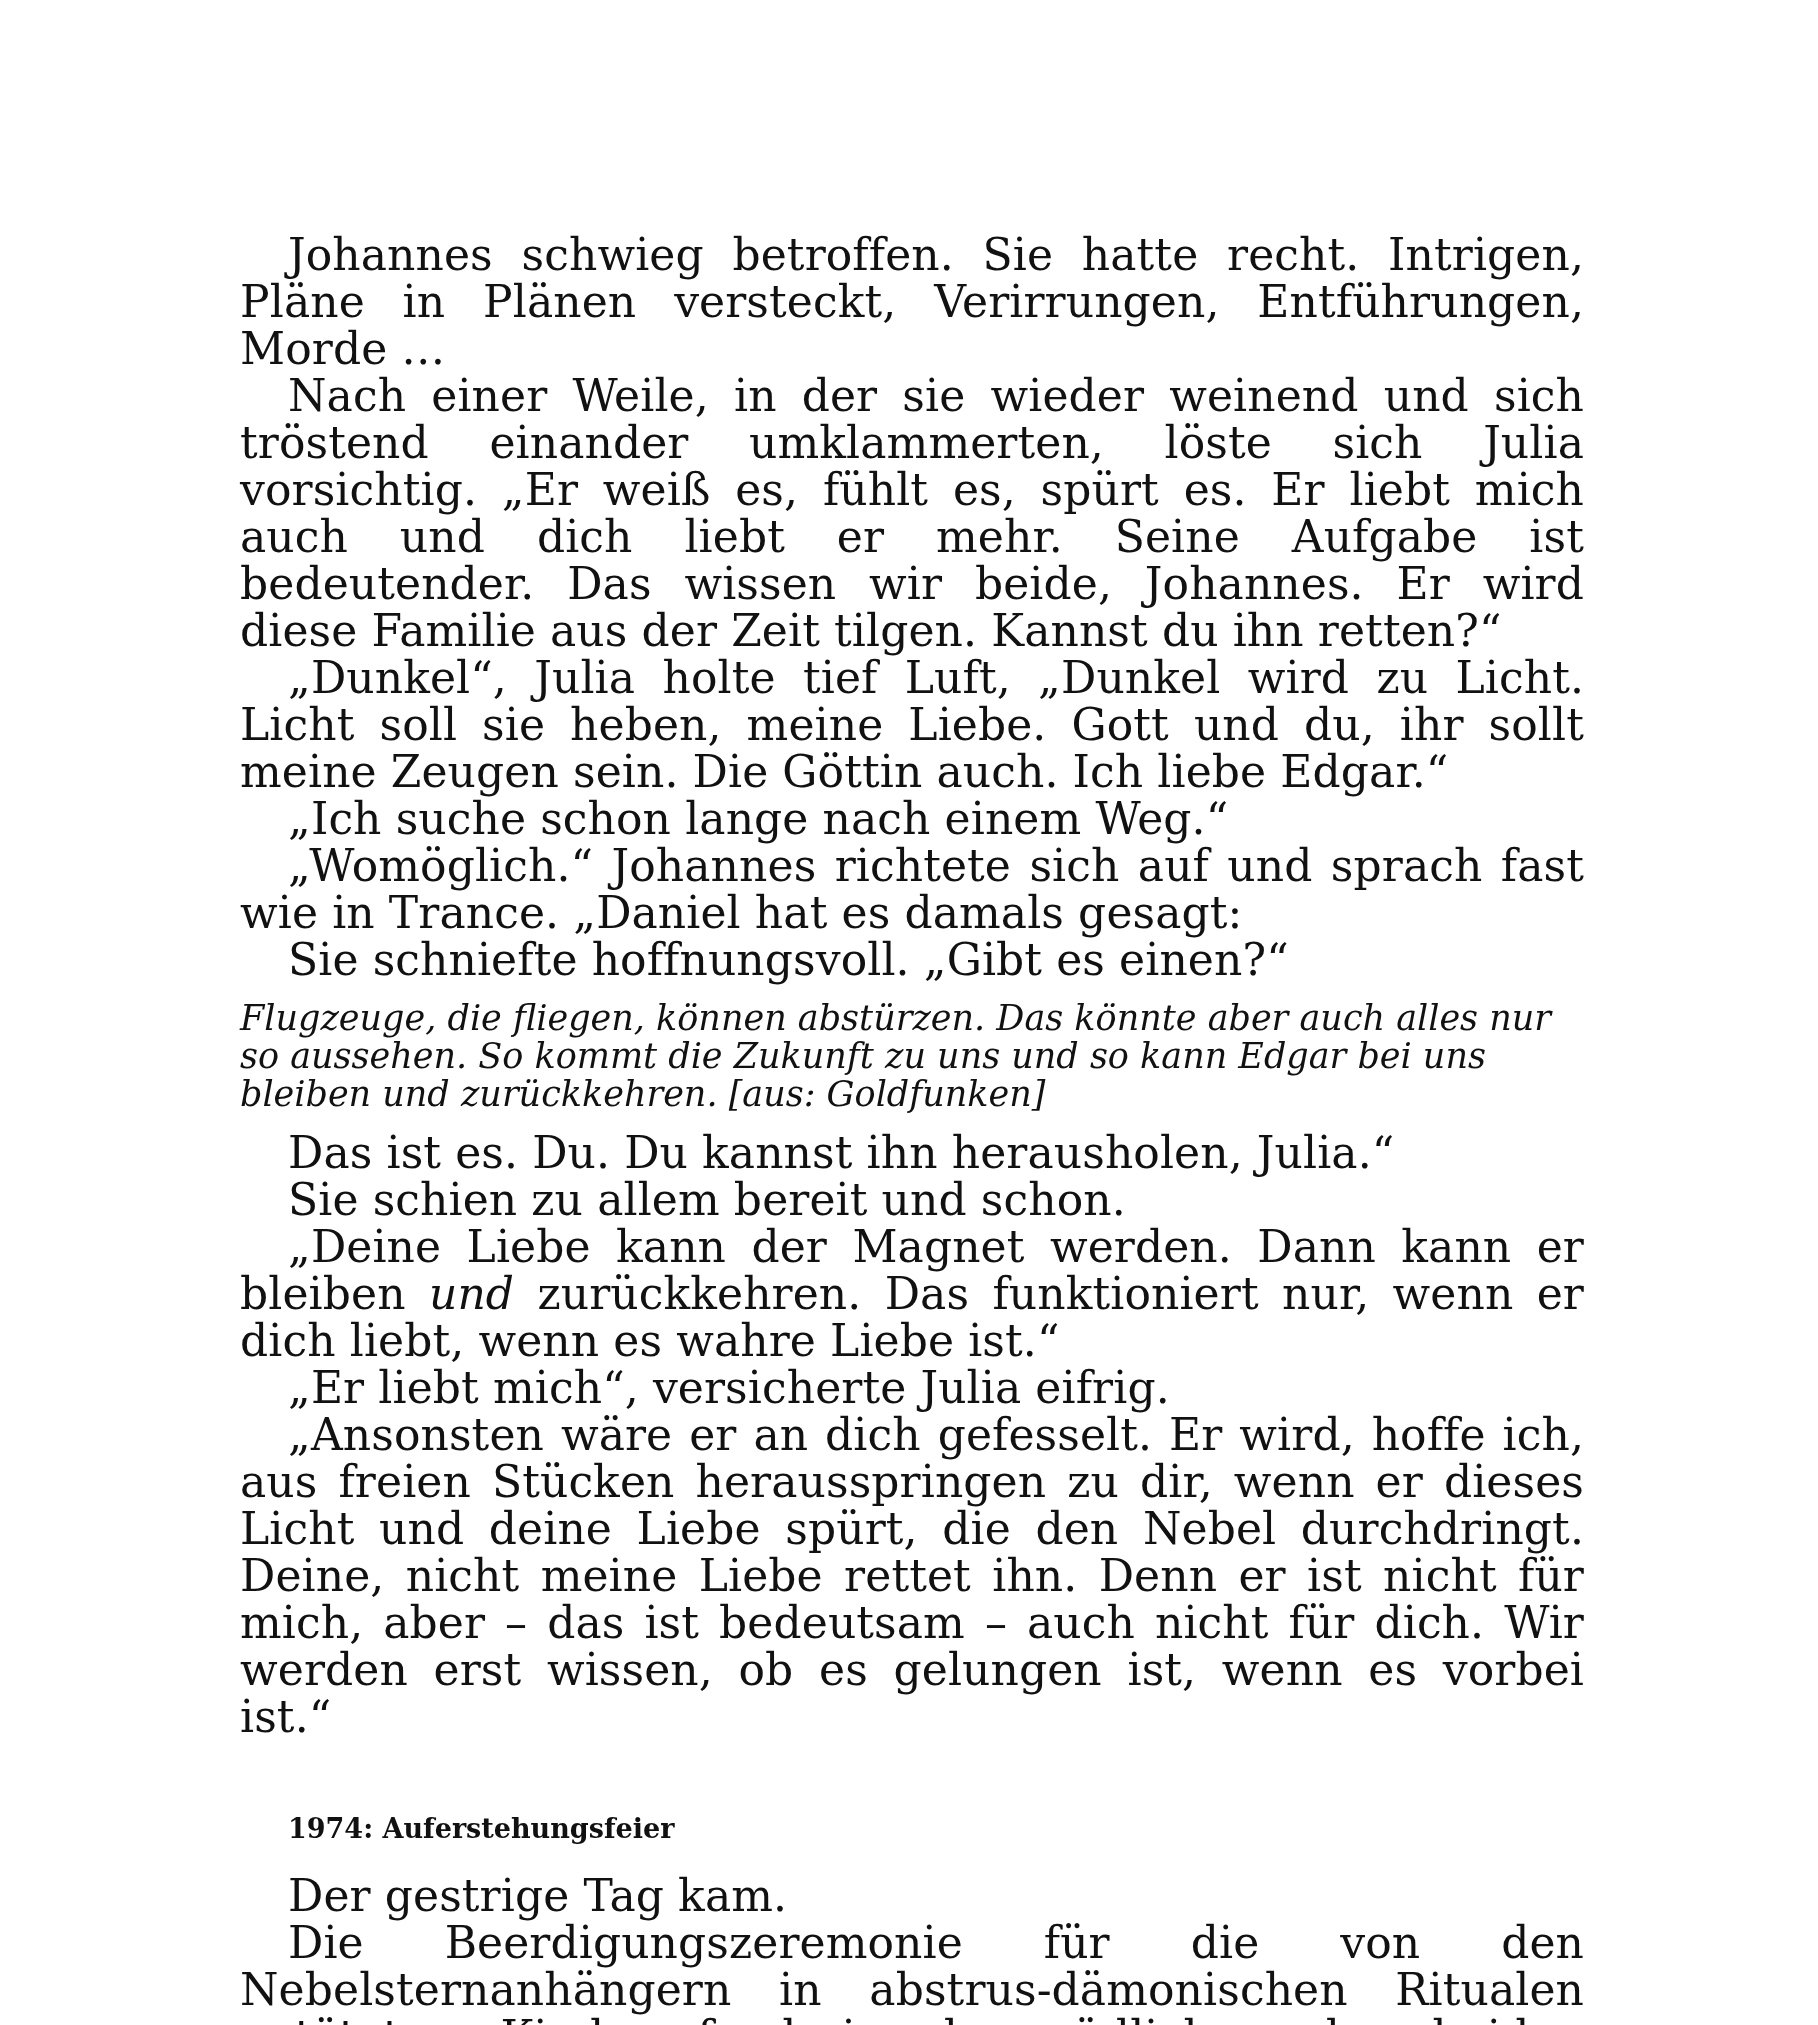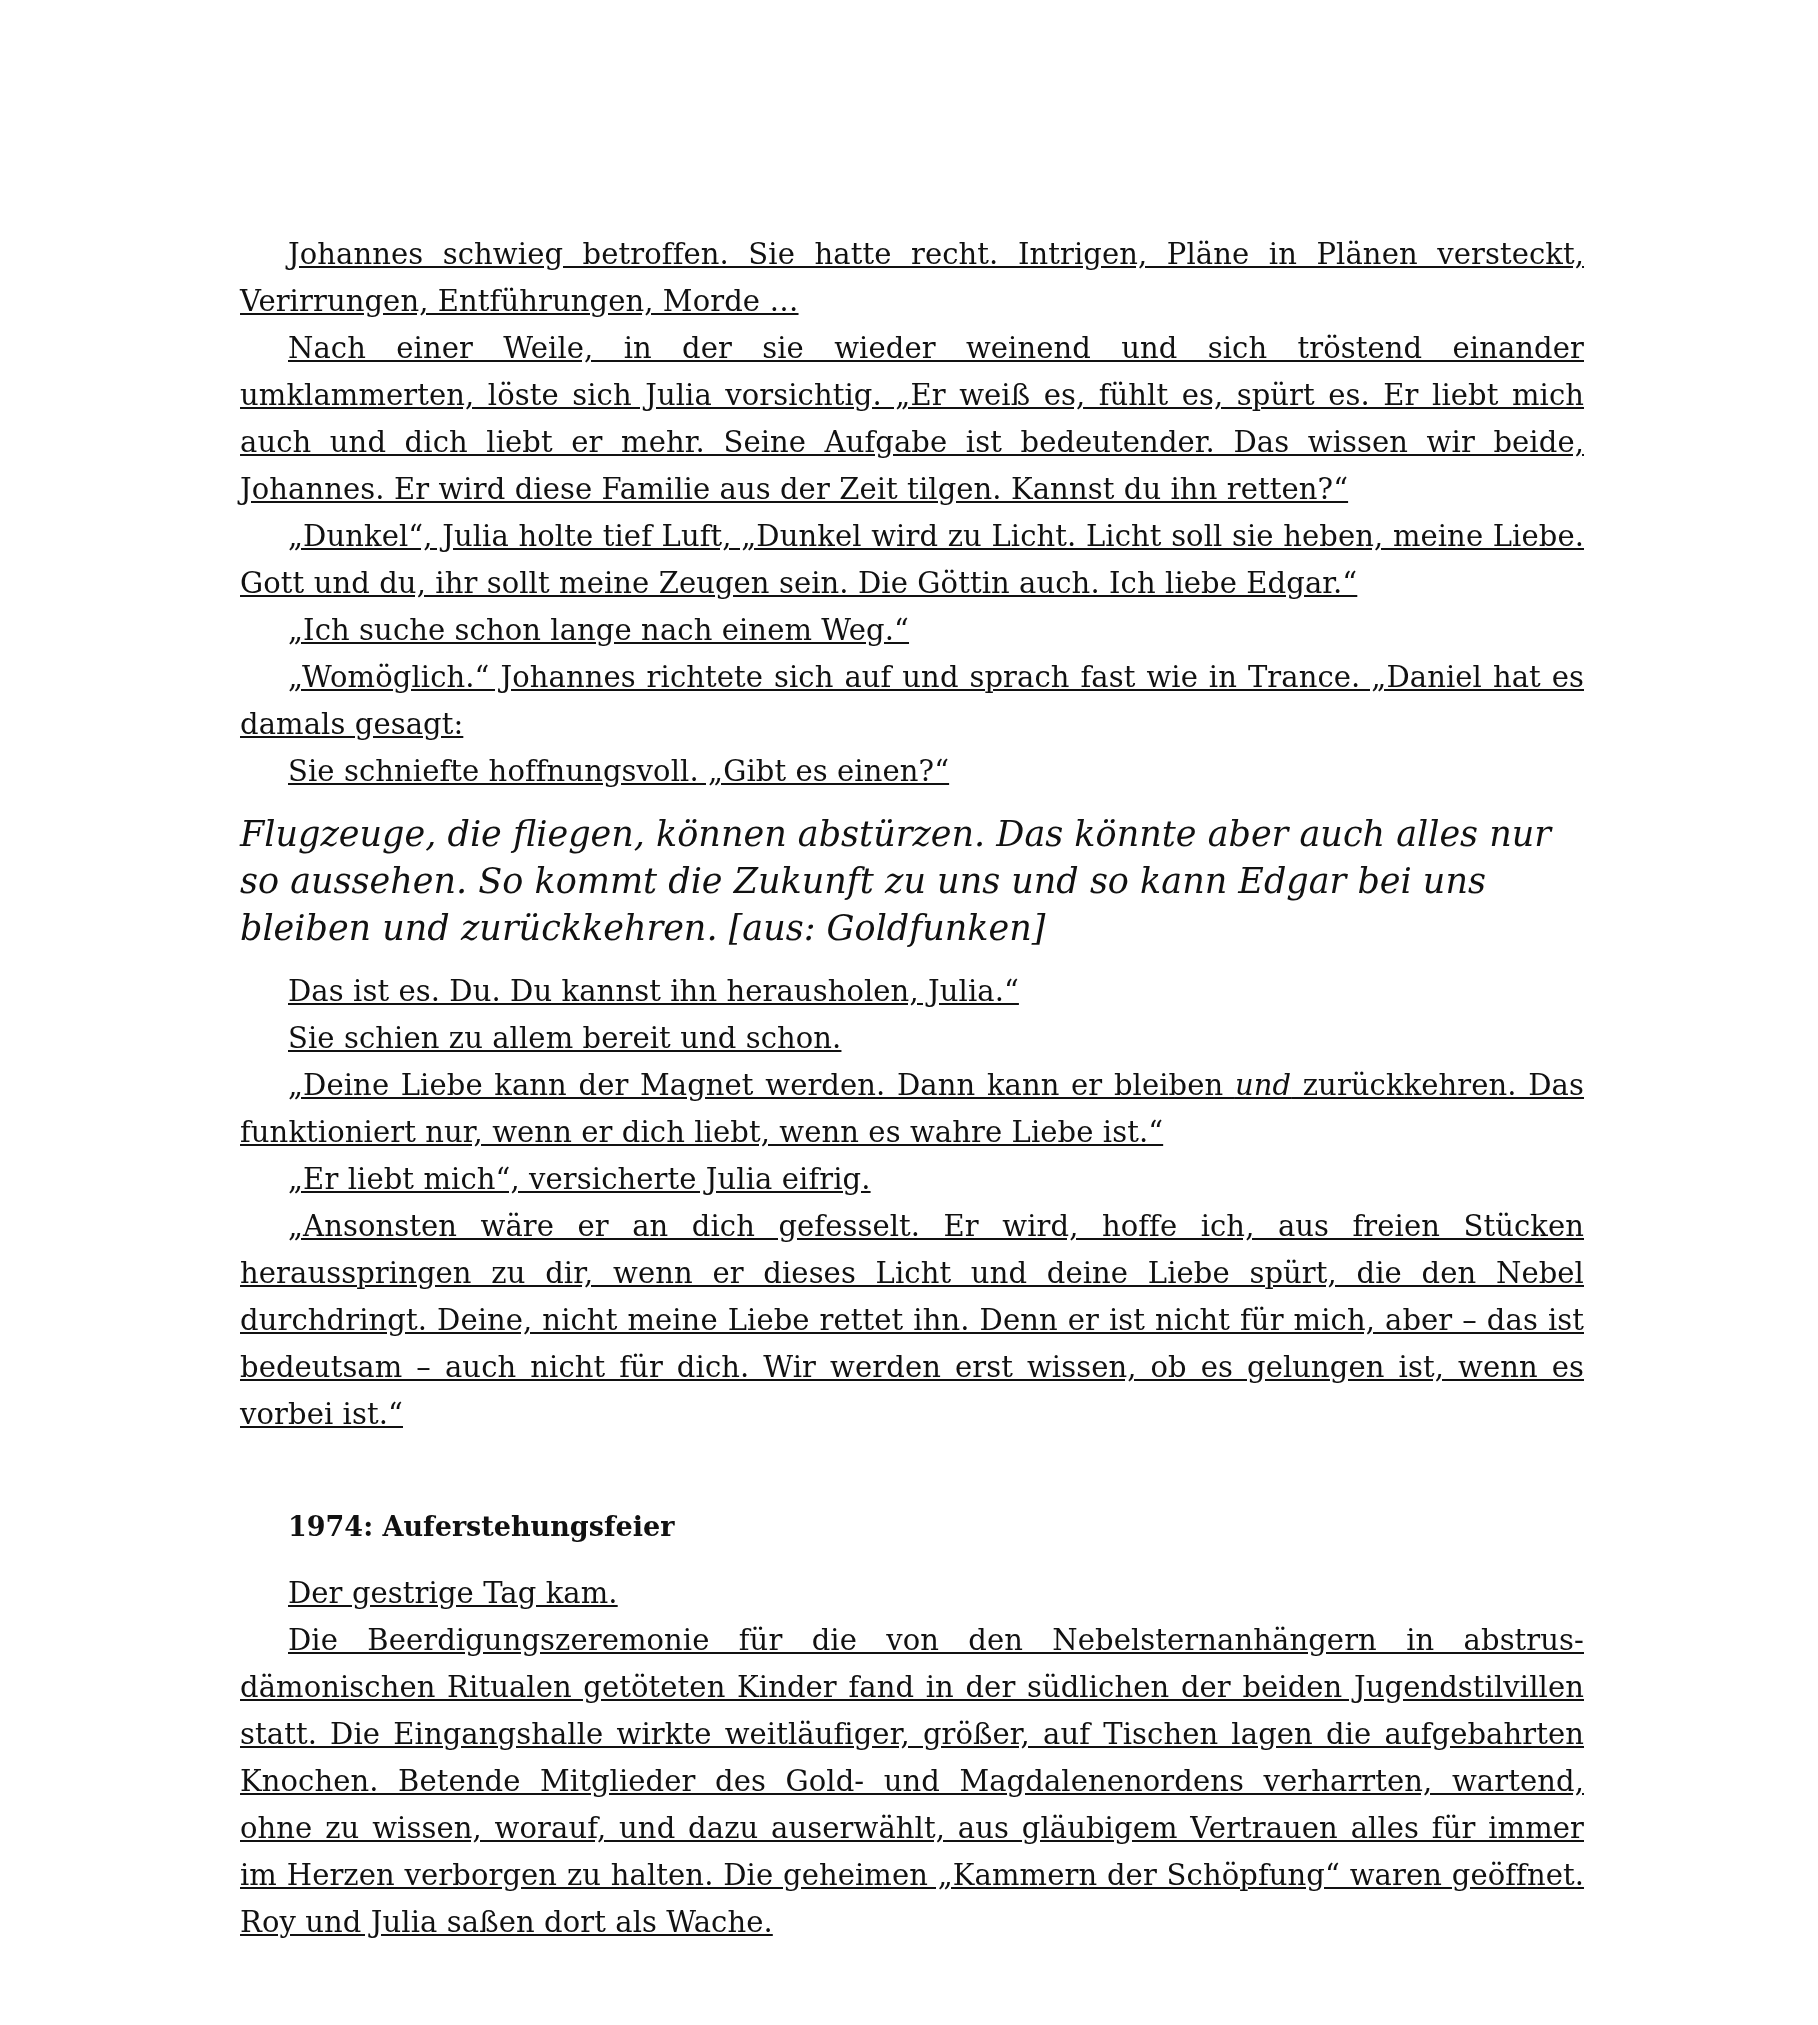--- a/index.html
+++ b/index.html
@@ -11,32 +11,31 @@
       font-family: "DejaVu Serif", "Liberation Serif", serif;
       color: #111111;
     }
     .page-content {
       position: absolute;
       left: 240px;
       top: 231px;
       width: 1344px;
     }
     .para {
-      font-size: 29px;
+      font-size: 44px;
       line-height: 47px;
       margin: 0;
       text-align: justify;
       text-indent: 48px;
       letter-spacing: 0.1px;
-      text-decoration: underline;
     }
     .quote {
       font-style: italic;
       font-size: 35px;
-      line-height: 47px;
+      line-height: 38px;
       margin: 16px 0 16px 0;
       text-indent: 0;
       text-align: left;
     }
     .heading {
       font-weight: bold;
       font-size: 27px;
       line-height: 47px;
       margin: 65px 0 20px 48px;
     }

